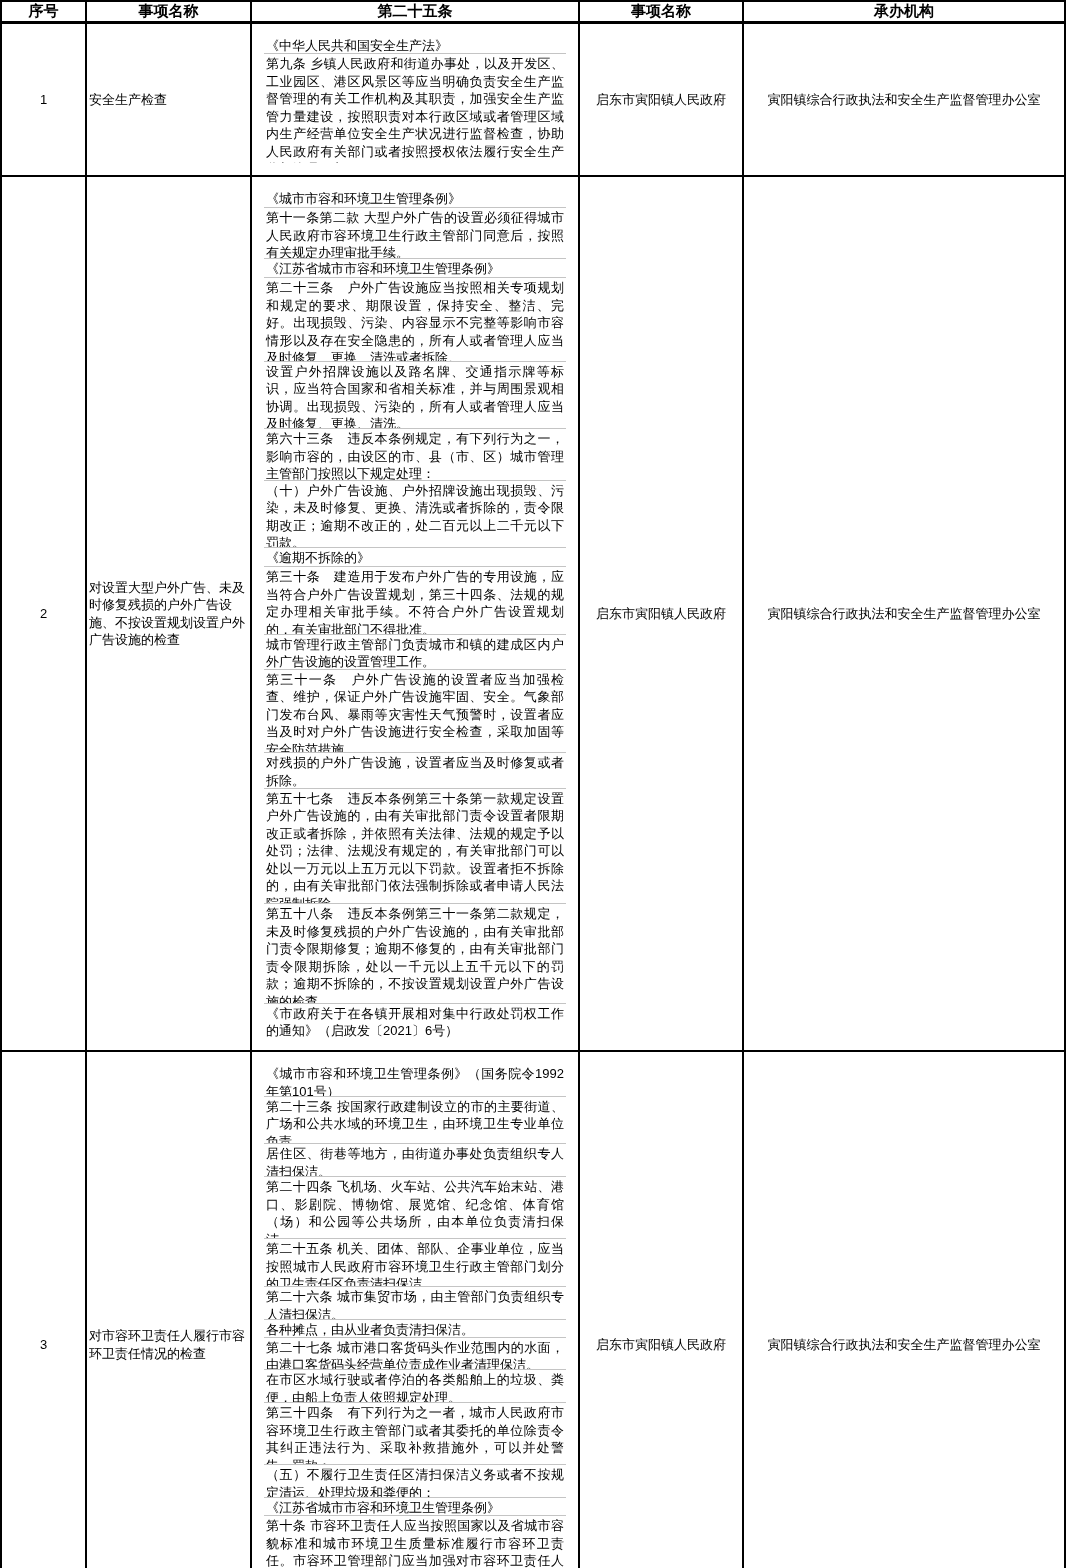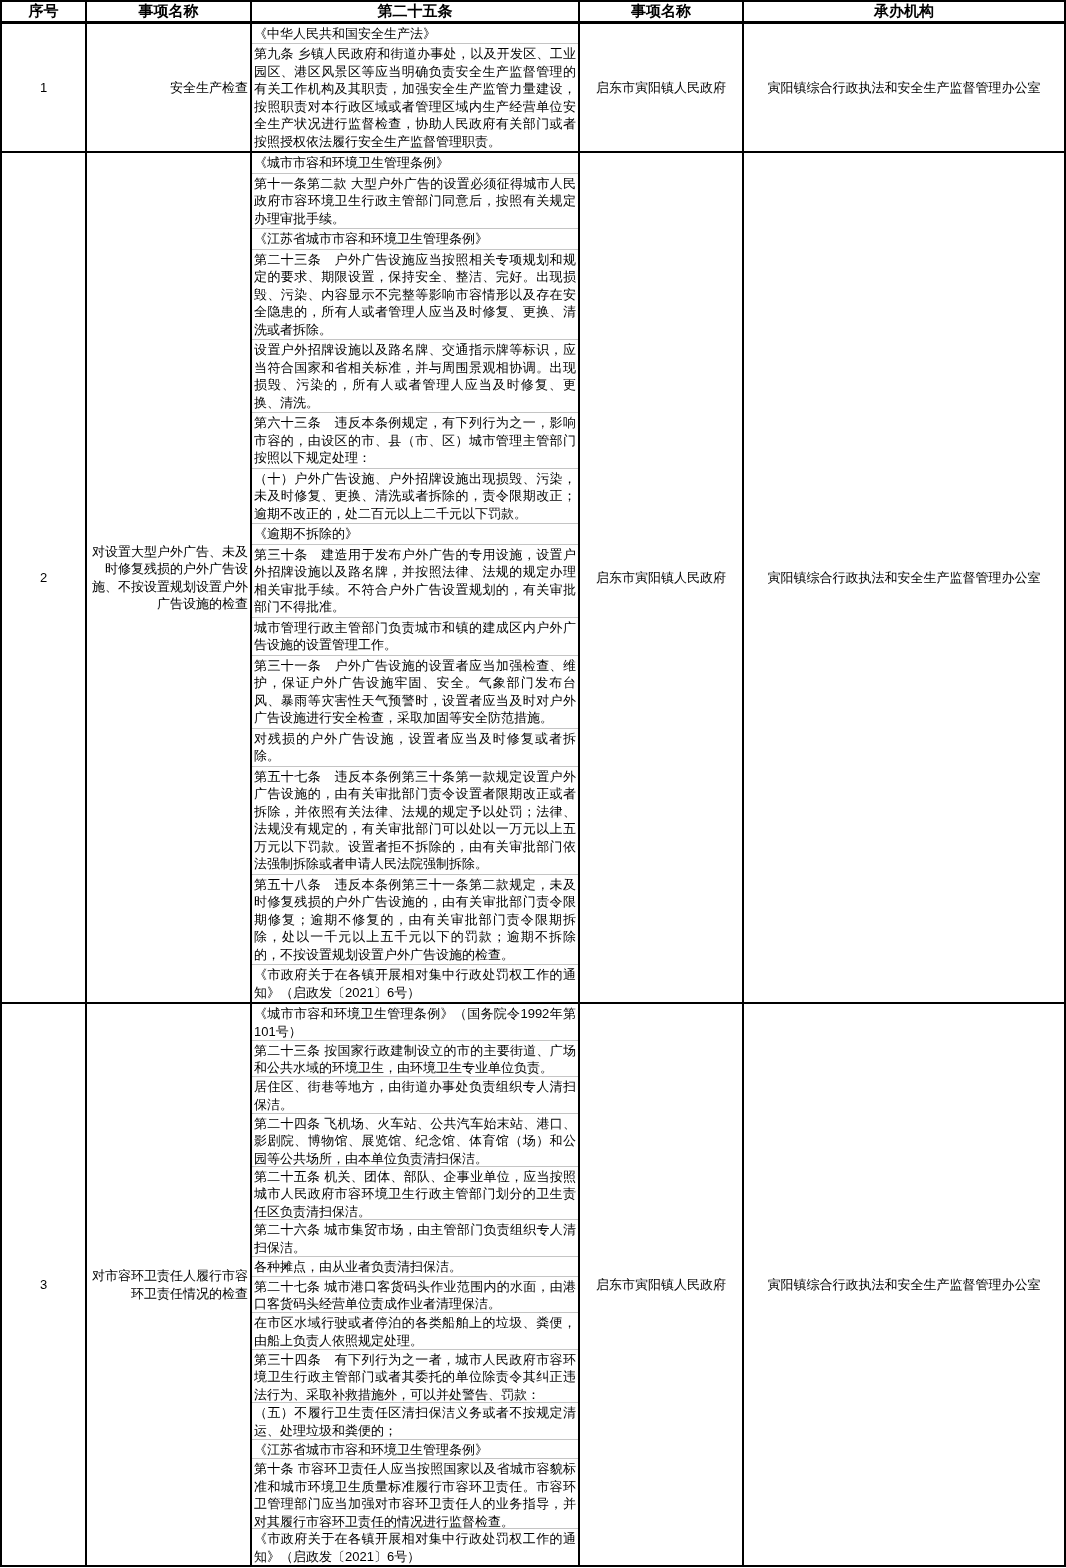--- a/index.html
+++ b/index.html
@@ -1,23 +1,23 @@
 <!DOCTYPE html>
 <html><head>
 <meta charset="utf-8">
 <style>
   html,body{margin:0;padding:0;background:#ffffff;}
   body{font-family:"Liberation Sans",sans-serif;color:#000;}
   .page{width:1066px;height:1568px;background:#fff;overflow:hidden;box-sizing:border-box;}
   table.matters{border-collapse:collapse;table-layout:fixed;width:1064px;background:#fff;}
   table.matters td, table.matters th{border:2px solid #000;box-sizing:border-box;overflow:hidden;}
   th{height:21px;font-size:15px;font-weight:bold;text-align:center;vertical-align:middle;padding:0;border-bottom-width:3px !important;}
-  td{font-size:13px;line-height:17.5px;vertical-align:middle;padding:0;}
+  td{font-size:13px;line-height:17.5px;vertical-align:middle;padding:12px;}
   td.center{text-align:center;}
-  td.name-cell{text-align:right;padding:2px 2px;}
+  td.name-cell{text-align:left;padding:2px 2px;}
   td.legal-cell{vertical-align:top;}
   .legal-stack{display:flex;flex-direction:column;height:100%;overflow:hidden;}
   .para{flex:1 1 auto;padding:1px 2px;text-align:justify;text-justify:inter-ideograph;overflow:hidden;}
   .para:not(:last-child){border-bottom:1px solid #c4c4c4;}
   tr.r1{height:129px;} tr.r1 .legal-stack{height:127px;}
   tr.r2{height:851px;} tr.r2 .legal-stack{height:849px;justify-content:center;}
   tr.r3{height:563px;} tr.r3 .legal-stack{height:561px;}
   .no-cell{font-size:13px;}
 </style>
 </head>
@@ -60,21 +60,21 @@
           <td class="legal-cell">
             <div class="legal-stack">
               <div class="para">《城市市容和环境卫生管理条例》</div>
               <div class="para">第十一条第二款 大型户外广告的设置必须征得城市人民政府市容环境卫生行政主管部门同意后，按照有关规定办理审批手续。</div>
               <div class="para">《江苏省城市市容和环境卫生管理条例》</div>
               <div class="para">第二十三条　户外广告设施应当按照相关专项规划和规定的要求、期限设置，保持安全、整洁、完好。出现损毁、污染、内容显示不完整等影响市容情形以及存在安全隐患的，所有人或者管理人应当及时修复、更换、清洗或者拆除。</div>
               <div class="para">设置户外招牌设施以及路名牌、交通指示牌等标识，应当符合国家和省相关标准，并与周围景观相协调。出现损毁、污染的，所有人或者管理人应当及时修复、更换、清洗。</div>
               <div class="para">第六十三条　违反本条例规定，有下列行为之一，影响市容的，由设区的市、县（市、区）城市管理主管部门按照以下规定处理：</div>
               <div class="para">（十）户外广告设施、户外招牌设施出现损毁、污染，未及时修复、更换、清洗或者拆除的，责令限期改正；逾期不改正的，处二百元以上二千元以下罚款。</div>
               <div class="para">《逾期不拆除的》</div>
-              <div class="para">第三十条　建造用于发布户外广告的专用设施，设置户外招牌设施以及路名牌，并按照法律、法规的规定办理相关审批手续。不符合户外广告设置规划的，有关审批部门不得批准。</div>
+              <div class="para">第三十条　建造用于发布户外广告的专用设施，应当符合户外广告设置规划，第三十四条、法规的规定办理相关审批手续。不符合户外广告设置规划的，有关审批部门不得批准。</div>
               <div class="para">城市管理行政主管部门负责城市和镇的建成区内户外广告设施的设置管理工作。</div>
               <div class="para">第三十一条　户外广告设施的设置者应当加强检查、维护，保证户外广告设施牢固、安全。气象部门发布台风、暴雨等灾害性天气预警时，设置者应当及时对户外广告设施进行安全检查，采取加固等安全防范措施。</div>
               <div class="para">对残损的户外广告设施，设置者应当及时修复或者拆除。</div>
               <div class="para">第五十七条　违反本条例第三十条第一款规定设置户外广告设施的，由有关审批部门责令设置者限期改正或者拆除，并依照有关法律、法规的规定予以处罚；法律、法规没有规定的，有关审批部门可以处以一万元以上五万元以下罚款。设置者拒不拆除的，由有关审批部门依法强制拆除或者申请人民法院强制拆除。</div>
               <div class="para">第五十八条　违反本条例第三十一条第二款规定，未及时修复残损的户外广告设施的，由有关审批部门责令限期修复；逾期不修复的，由有关审批部门责令限期拆除，处以一千元以上五千元以下的罚款；逾期不拆除的，不按设置规划设置户外广告设施的检查。</div>
               <div class="para">《市政府关于在各镇开展相对集中行政处罚权工作的通知》（启政发〔2021〕6号）</div>
             </div>
           </td>
           <td class="center">启东市寅阳镇人民政府</td>
           <td class="center">寅阳镇综合行政执法和安全生产监督管理办公室</td>

